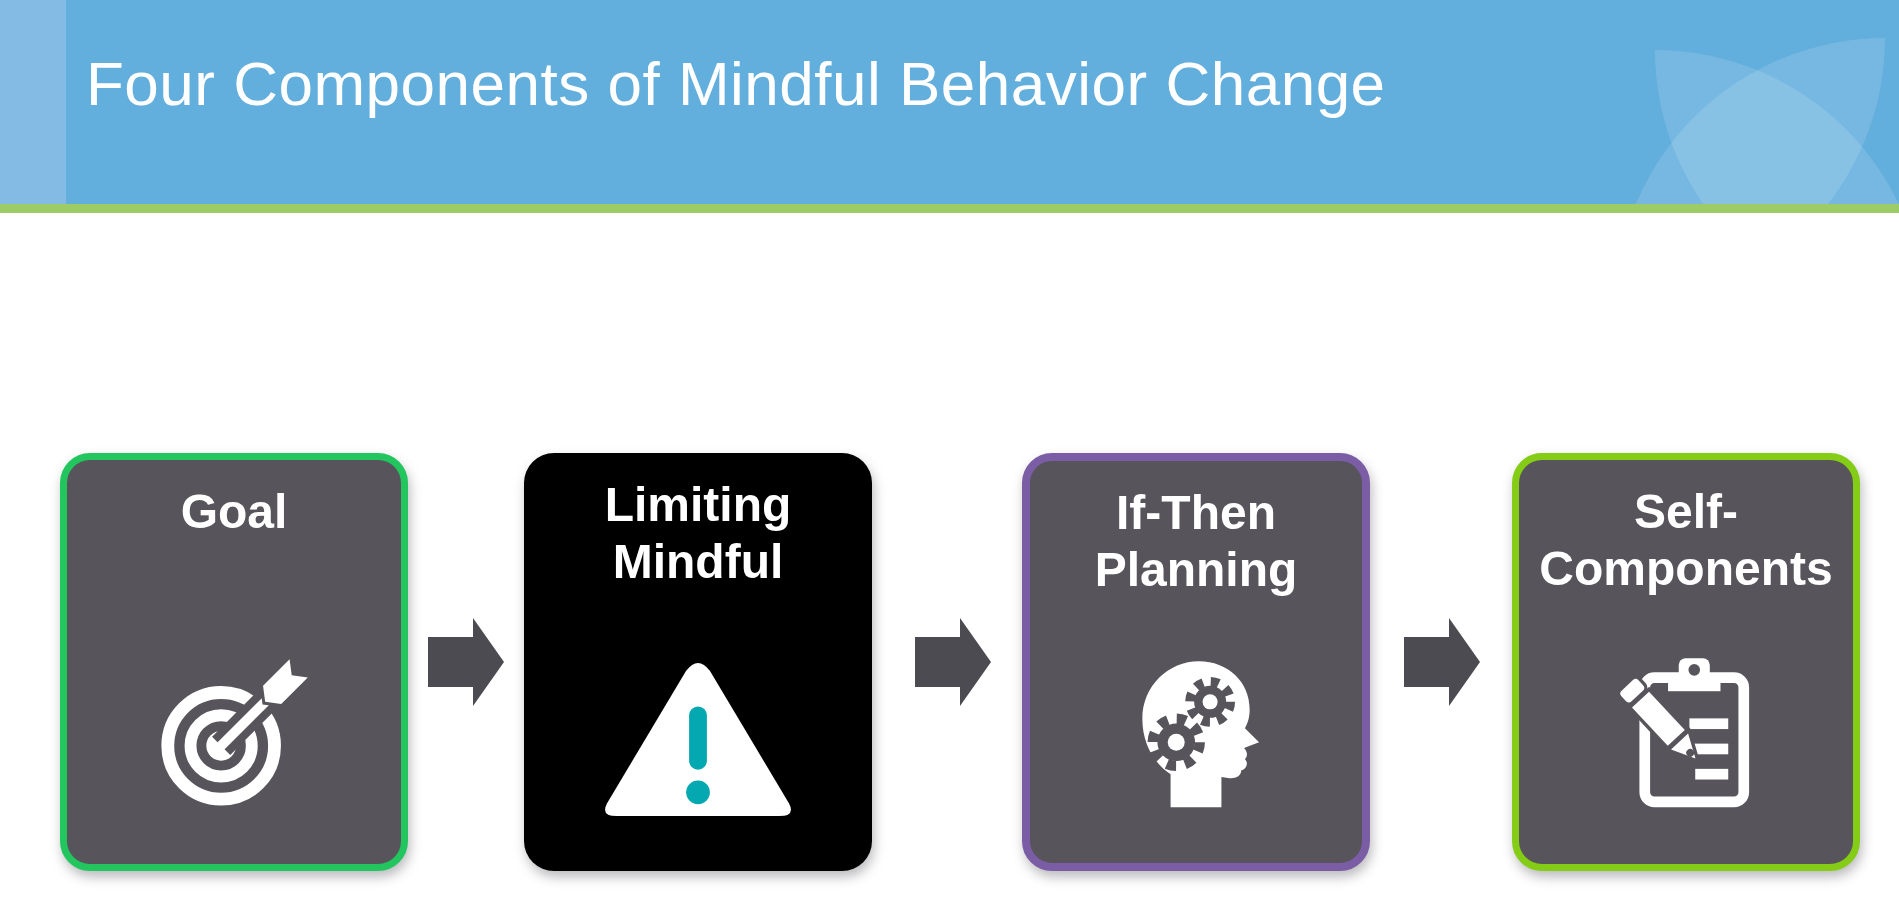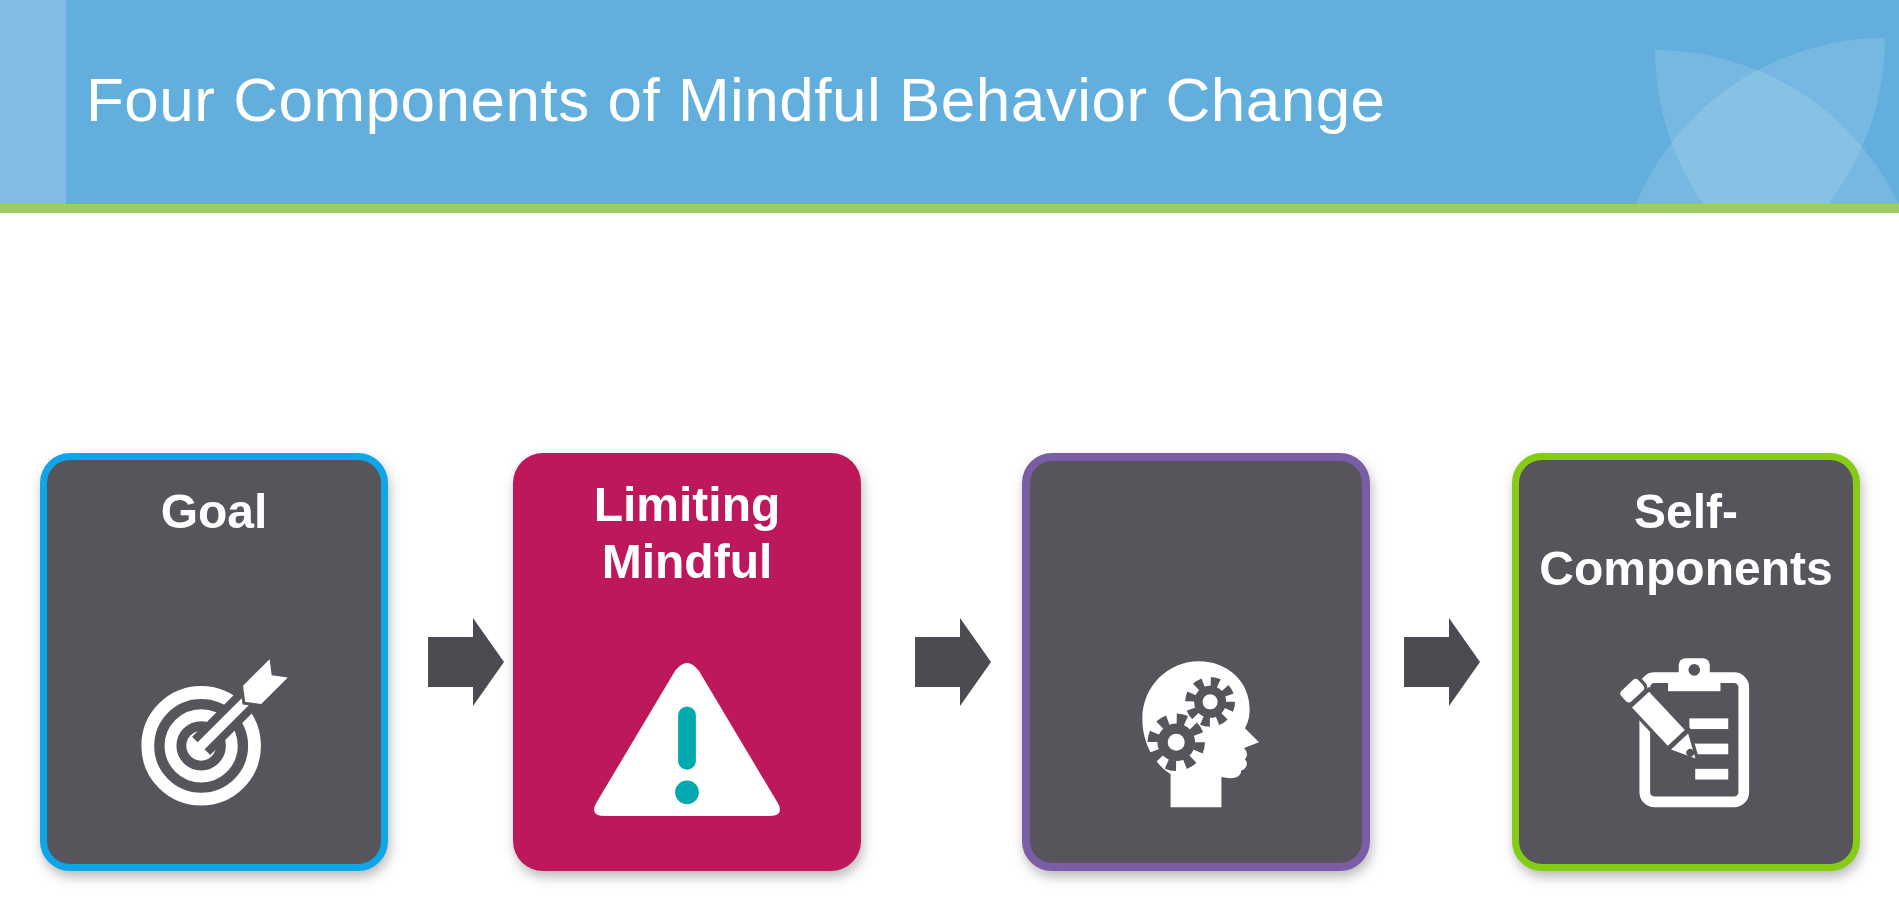--- a/index.html
+++ b/index.html
@@ -22,38 +22,38 @@
   }
   .leaf-a{ 
     left:1615px;top:38px;width:270px;height:270px;
     border-radius:100% 0 100% 0;
   }
   .leaf-b{ 
     left:1655px;top:50px;width:270px;height:270px;
     border-radius:0 100% 0 100%;
   }
   .slide-title{
-    position:absolute;left:86px;top:64px;
+    position:absolute;left:86px;top:48px;
     font-size:62px;line-height:1.15;font-weight:400;
     color:#ffffff;letter-spacing:0.5px;white-space:nowrap;
   }
   .accent-line{
     position:absolute;left:0;top:204px;width:1899px;height:9px;
     background:#9DCB66;
   }
   
   .card{
     position:absolute;top:453px;width:348px;height:418px;
     box-sizing:border-box;border-radius:30px;
     background:#57555B;
     box-shadow:2px 6px 12px rgba(60,60,70,0.35);
     text-align:center;
   }
-  .card-1{left:40px;  border:7px solid #0ea5e9;}
-  .card-2{left:513px; background:#be185d;border:none;text-align:center;}
+  .card-1{left:60px;  border:7px solid #22c55e;}
+  .card-2{left:524px; background:#000000;border:none;text-align:center;}
   .card-3{left:1022px;border:8px solid #7B5DA6;}
   .card-4{left:1512px;border:7px solid #84cc16;}
   .card-label{
     margin-top:24px;
     font-size:48px;font-weight:700;line-height:1.18;
     color:#ffffff;
   }
   .card-icon{
     position:absolute;left:0;right:0;bottom:48px;
     display:flex;justify-content:center;align-items:flex-end;
@@ -115,20 +115,24 @@
   </div>
 </div>
 
 <div class="flow-arrow arrow-2">
   <svg width="76" height="88" viewBox="0 0 76 88">
     <polygon points="0,19 45,19 45,0 76,44 45,88 45,69 0,69" fill="#4D4B52"></polygon>
   </svg>
 </div>
 
 <div class="card card-3">
+  <div class="card-label">
+    <span>If-Then</span><br>
+    <span>Planning</span>
+  </div>
   <div class="card-icon">
     <svg width="160" height="168" viewBox="0 0 170 170">
       <path d="M58,166 L58,131 C40,119 28,98 28,72 C28,37 56,11 88,11
                C119,11 142,33 142,62 C142,71 140,77 137,82
                L152,97 L136,103 C140,107 140,112 137,115
                C141,119 139,125 133,127 C133,133 127,136 119,135
                L112,134 L112,166 Z" fill="#ffffff"></path>
       <g>
         <circle cx="100" cy="54" r="21" fill="none" stroke="#57555B" stroke-width="11" stroke-dasharray="8.5 8"></circle>
         <circle cx="100" cy="54" r="17" fill="#57555B"></circle>

